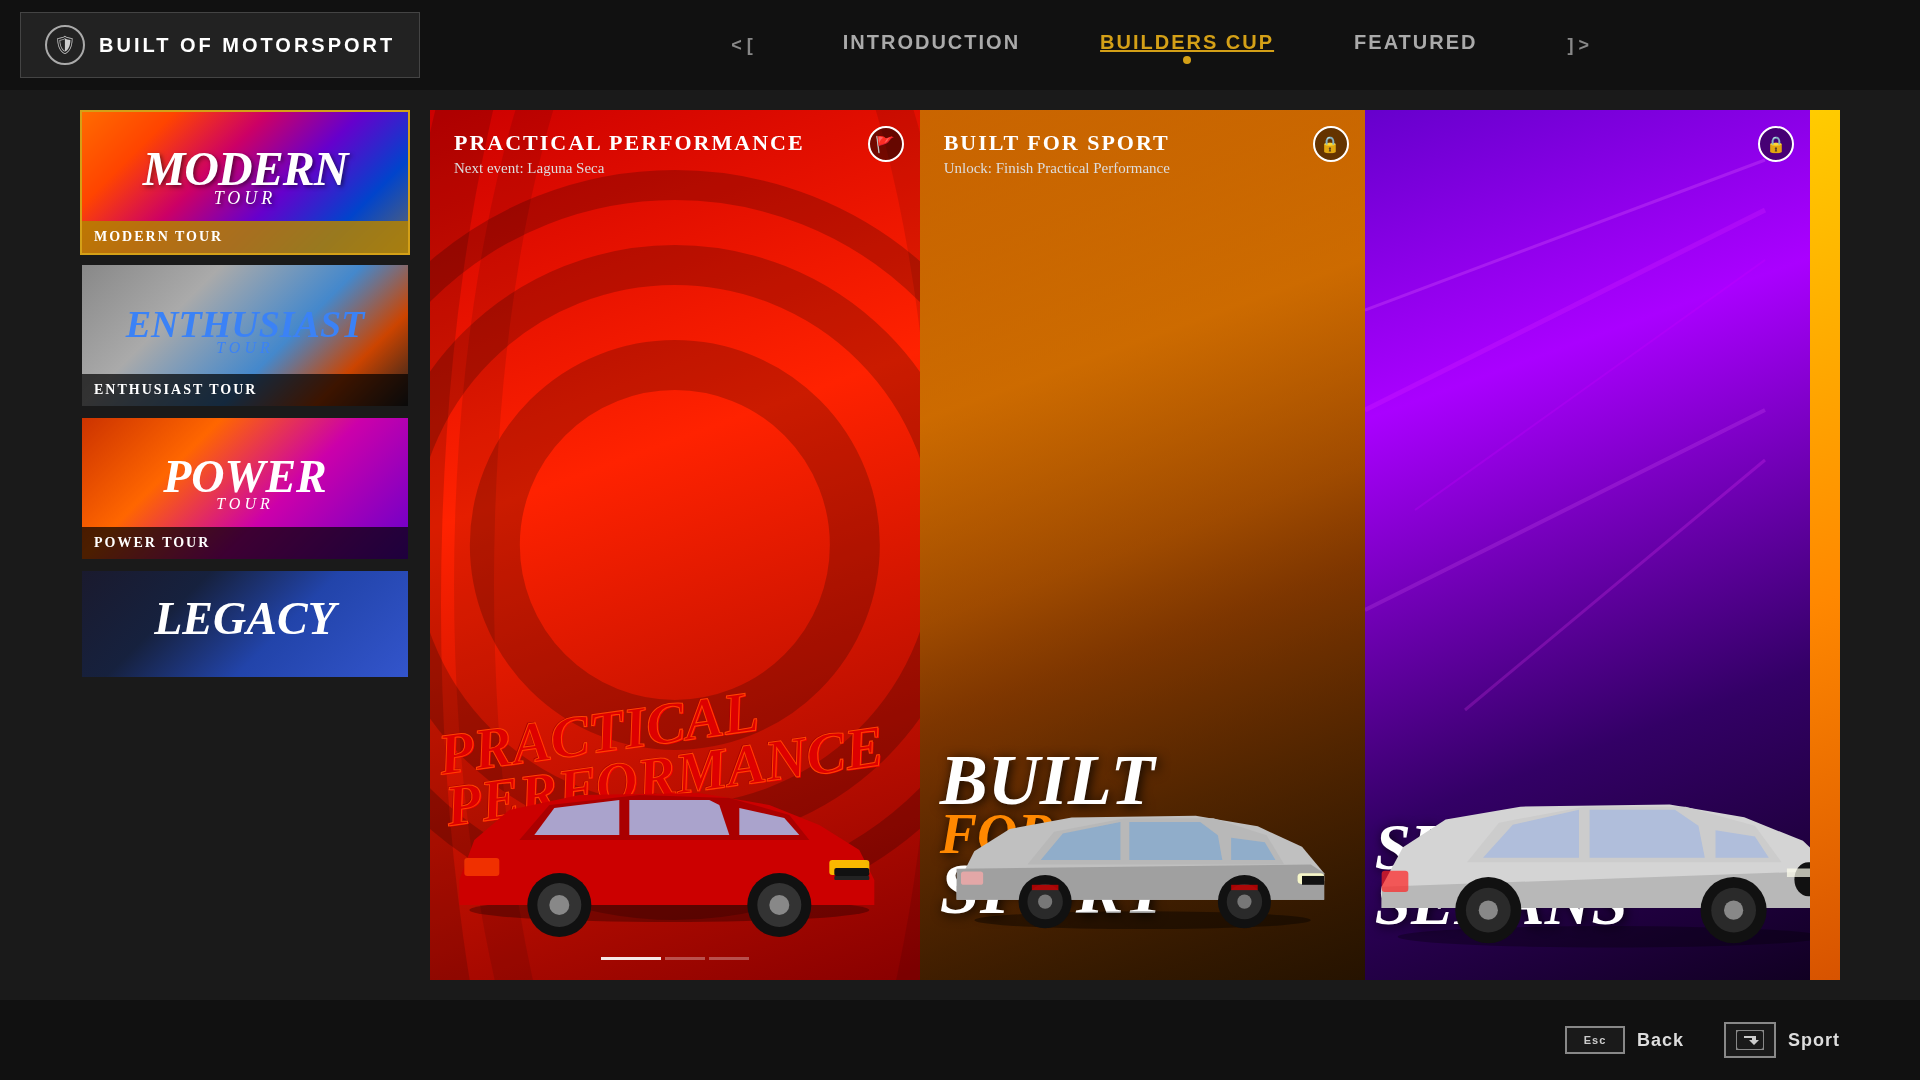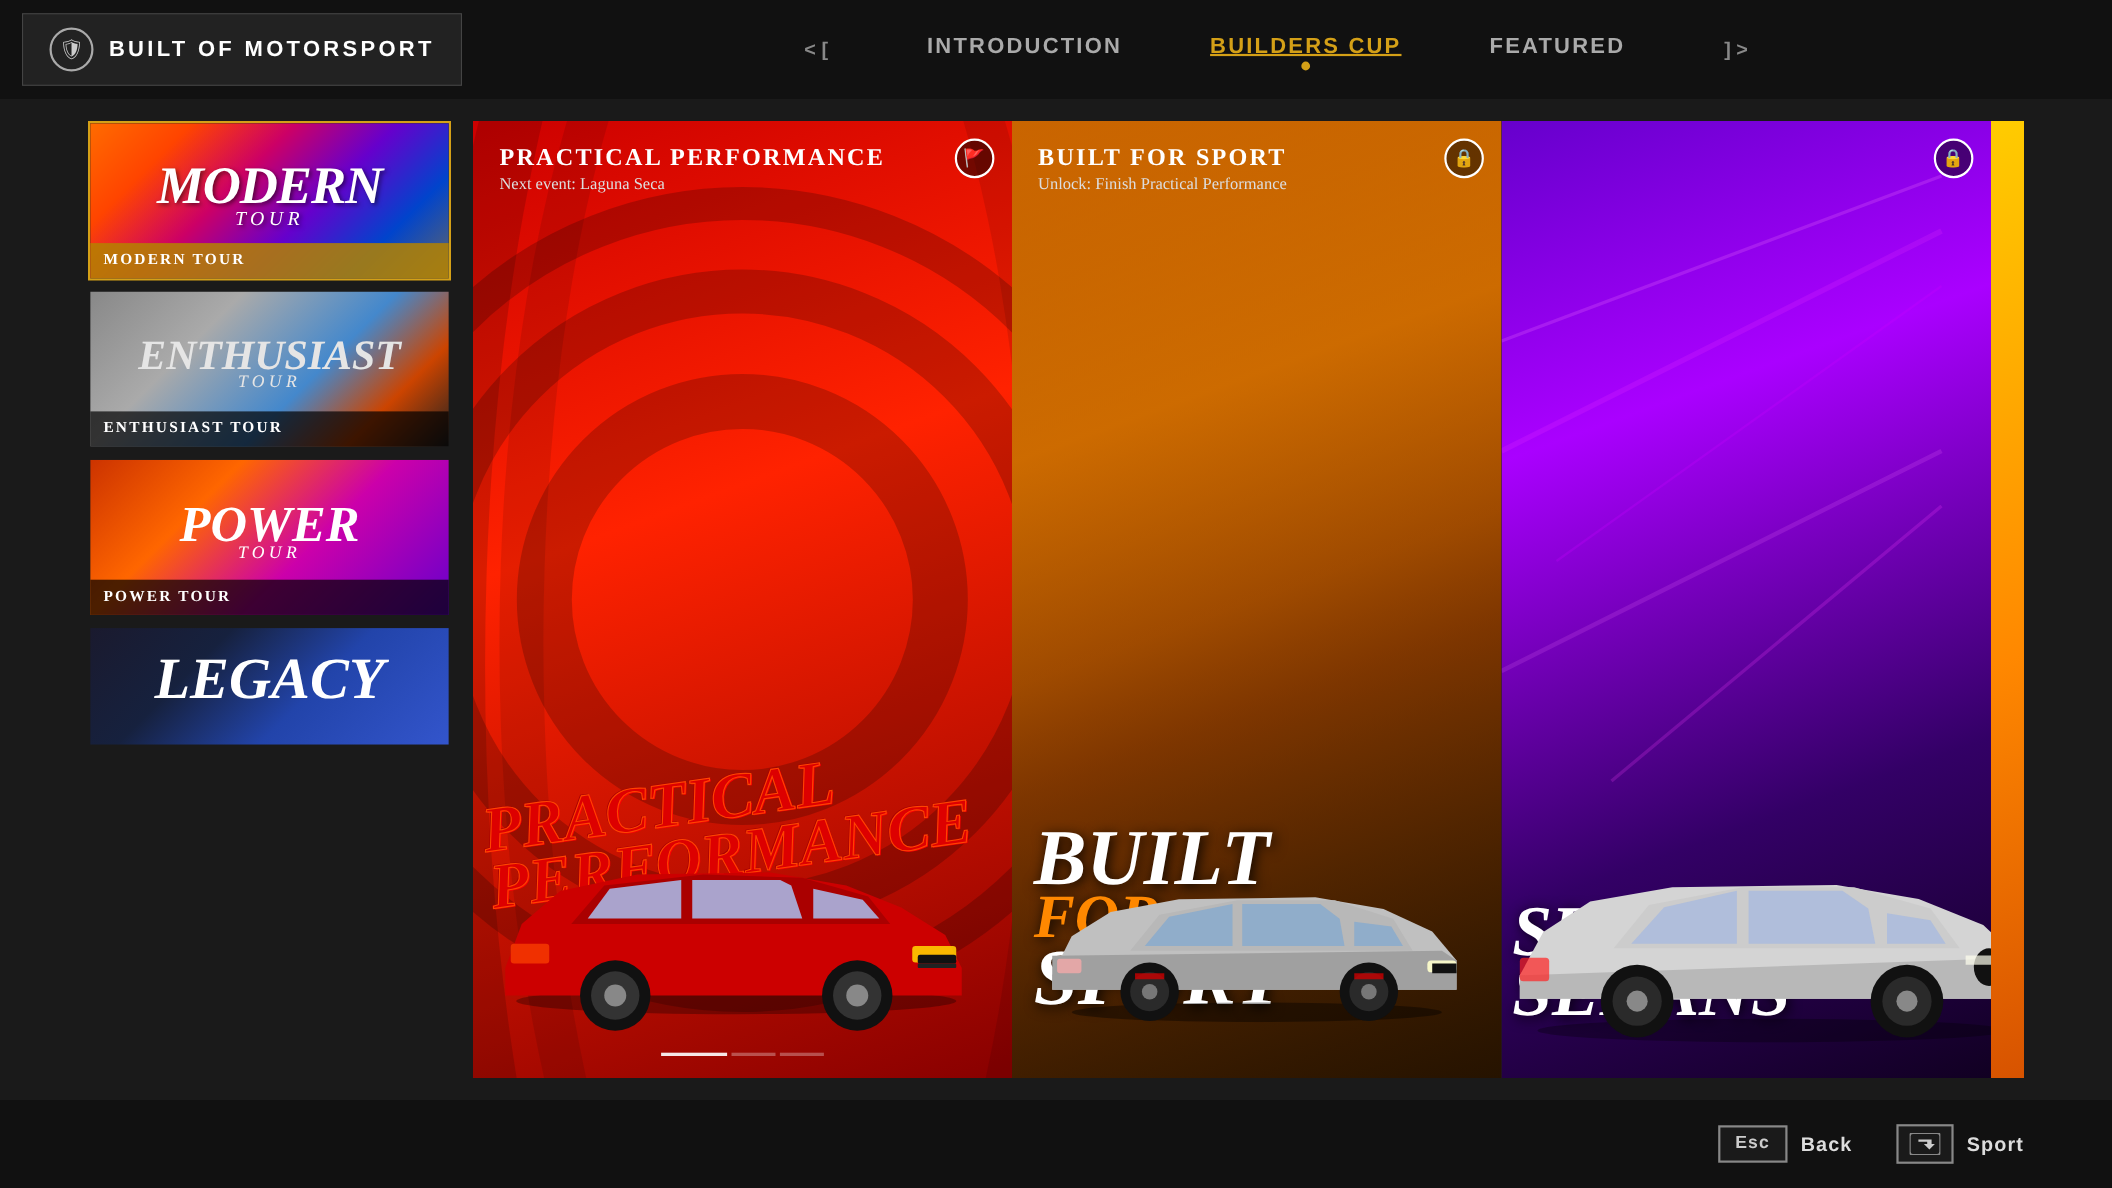--- a/index.html
+++ b/index.html
@@ -175,21 +175,21 @@
       background: linear-gradient(135deg, #888 0%, #aaa 30%, #4488cc 60%, #cc4400 80%, #222 100%);
     }
     .enthusiast-title {
       position: absolute;
       top: 50%;
       left: 50%;
       transform: translate(-50%, -60%);
       font-size: 38px;
       font-weight: 900;
       font-style: italic;
-      color: #e5e5e5;
+      color: #3b82f6;
       text-align: center;
       line-height: 0.9;
     }
     .enthusiast-sub {
       font-size: 16px;
       display: block;
       letter-spacing: 4px;
       font-weight: 400;
     }
 
@@ -218,21 +218,21 @@
 
     
     .legacy-bg {
       background: linear-gradient(135deg, #1a1a2e 0%, #16213e 30%, #2244aa 60%, #3355cc 100%);
     }
     .legacy-title {
       position: absolute;
       top: 50%;
       left: 50%;
       transform: translate(-50%, -60%);
-      font-size: 53px;
+      font-size: 46px;
       font-weight: 900;
       font-style: italic;
       color: #fff;
       text-align: center;
     }
 
     
     .content-area {
       flex: 1;
       display: flex;
@@ -363,21 +363,21 @@
       align-items: center;
       gap: 12px;
       color: #ddd;
       font-size: 18px;
       font-weight: 600;
       letter-spacing: 1px;
     }
     .key-box {
       border: 2px solid #888;
       padding: 6px 14px;
-      font-size: 16px;
+      font-size: 11px;
       font-weight: 700;
       color: #ccc;
       min-width: 60px;
       text-align: center;
       background: #1a1a1a;
     }
     .key-enter {
       border: 2px solid #888;
       padding: 6px 10px;
       font-size: 14px;

